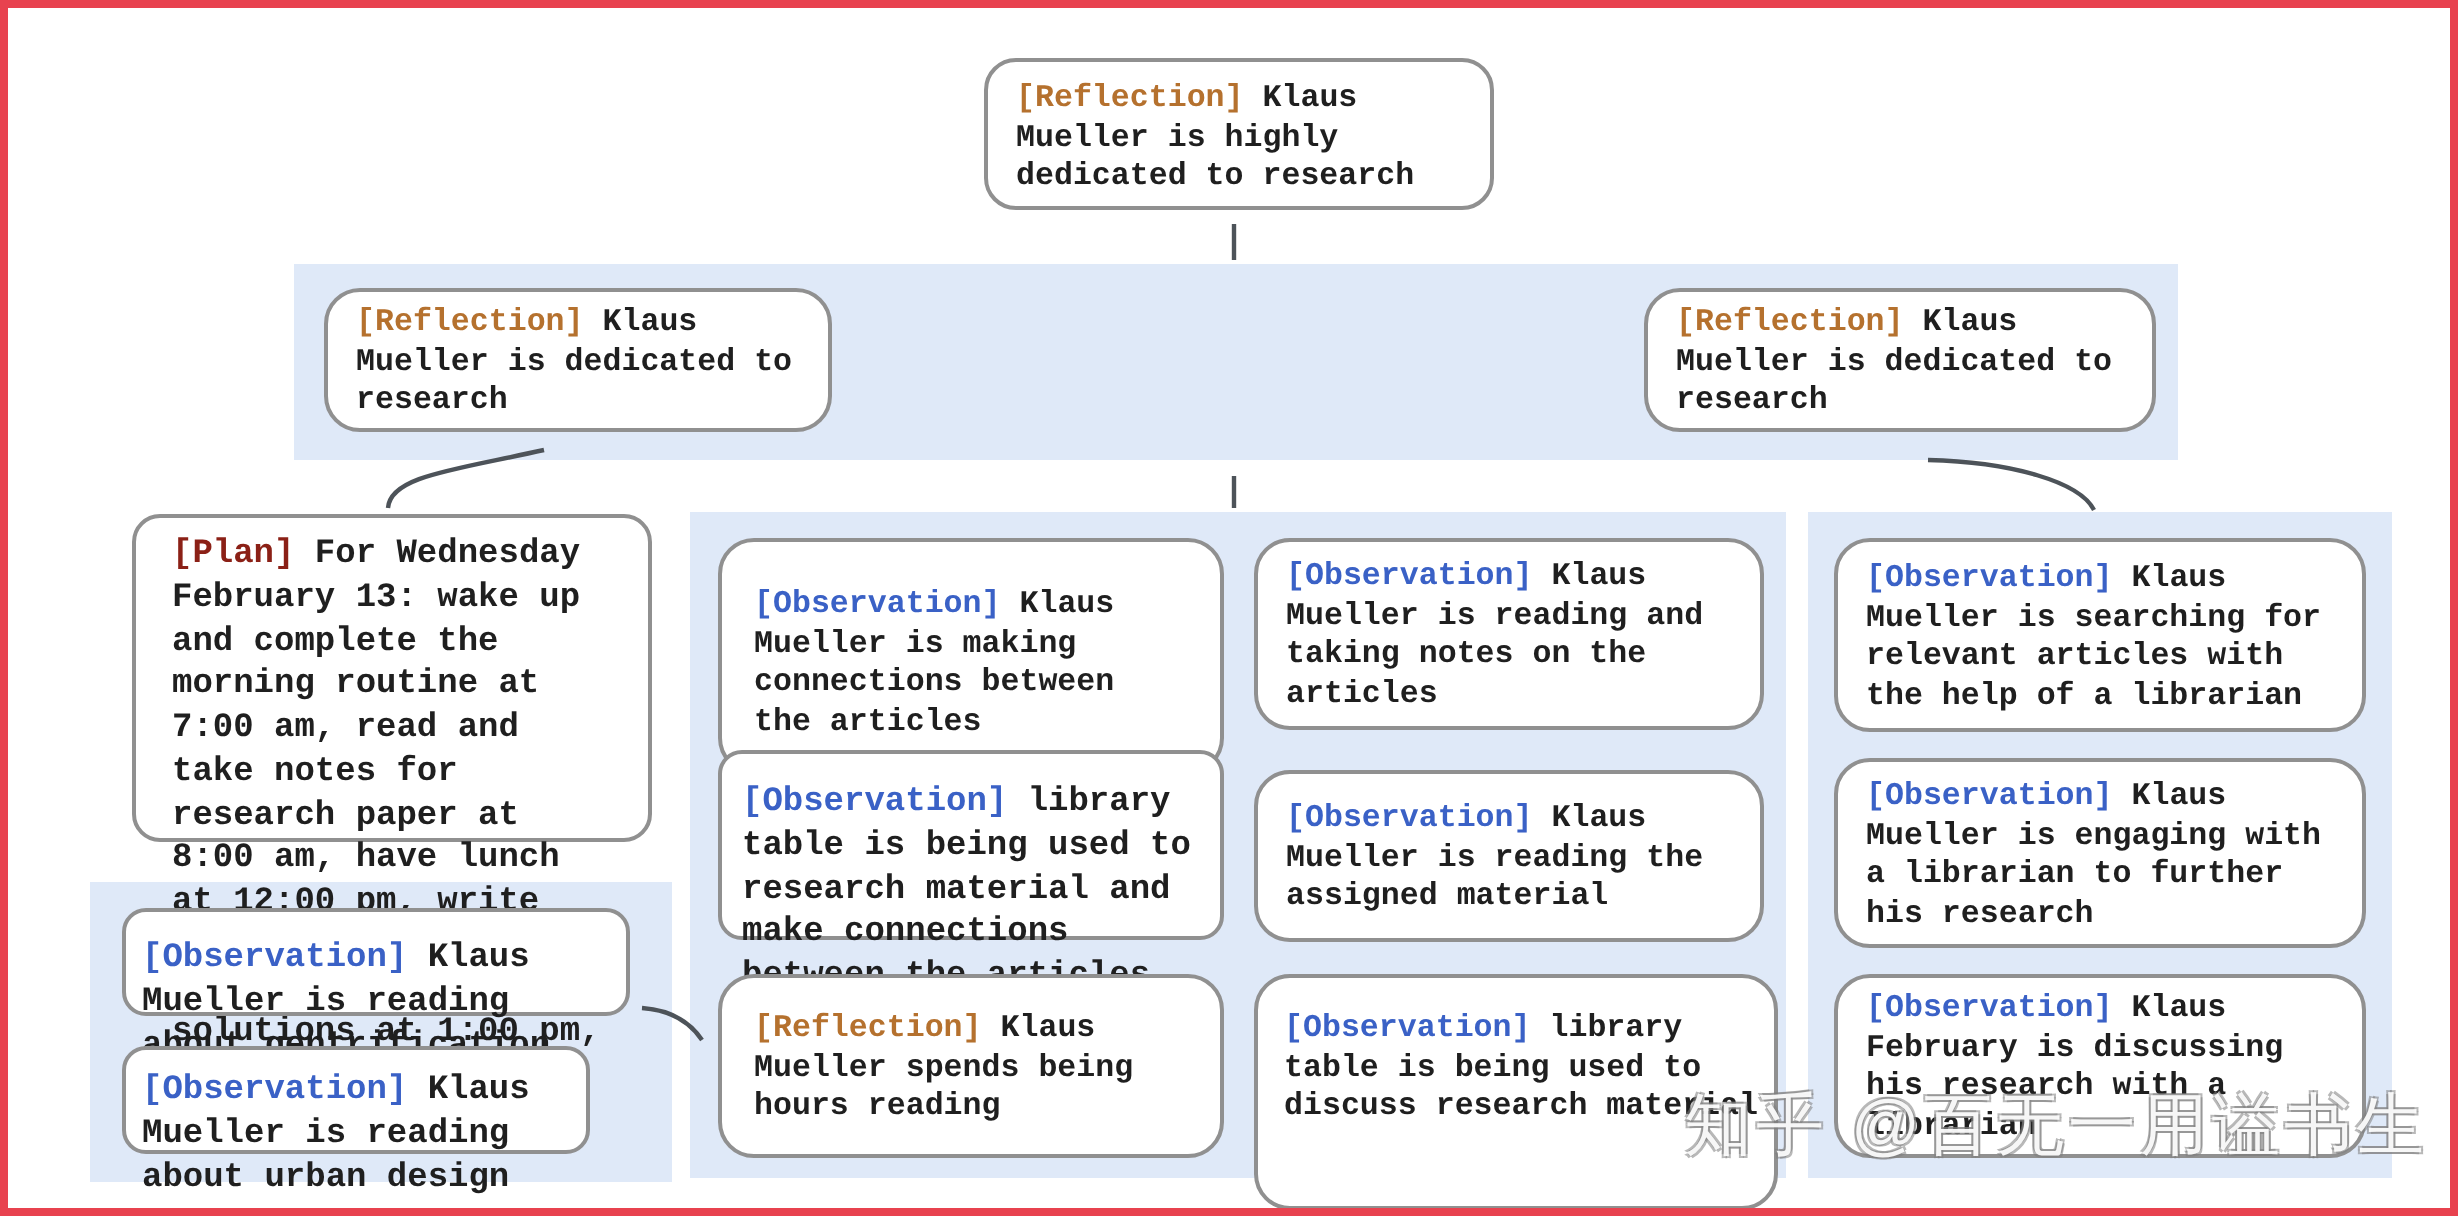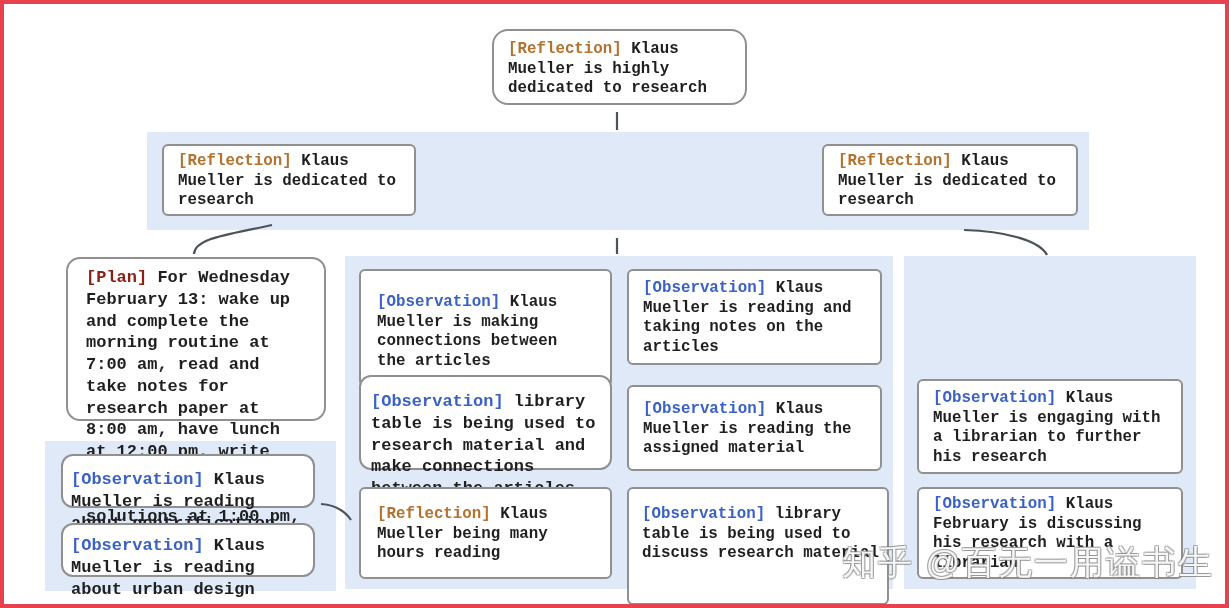--- a/index.html
+++ b/index.html
@@ -14,21 +14,21 @@
   }
   .band{
     position:absolute;
     background:var(--band_bg,#dfe9f8);
   }
   .node{
     position:absolute;
     box-sizing:border-box;
     background:#ffffff;
     border:2px solid var(--box_border,#909090);
-    border-radius:6px;
+    border-radius:18px;
     color:var(--text,#1f1f1f);
     font-weight:bold;
   }
   .lg{font-size:15.8px;line-height:1.24;}
   .sm{font-size:17px;line-height:1.28;border-radius:12px;}
   .tag{font-weight:bold;}
   .t-refl{color:var(--reflection_tag,#b5712e);}
   .t-obs{color:var(--observation_tag,#3a61c6);}
   .t-plan{color:var(--plan_tag,#8b2016);}
   .txt{color:var(--text,#1f1f1f);}
@@ -88,51 +88,55 @@
 
   <div class="node sm" style="left:62px;top:253px;width:260px;height:164px;padding:8px 18px;border-radius:14px;">
     <span class="tag t-plan">[Plan]</span>
     <span class="txt">For Wednesday February 13: wake up and complete the morning routine at 7:00 am, read and take notes for research paper at 8:00 am, have lunch at 12:00 pm, write down ideas or brainstorm potential solutions at 1:00 pm, [...]</span>
   </div>
 
   <div class="node sm" style="left:57px;top:450px;width:254px;height:54px;padding:13px 8px;">
     <span class="tag t-obs">[Observation]</span>
     <span class="txt">Klaus Mueller is reading about gentrification</span>
   </div>
-  <div class="node sm" style="left:57px;top:519px;width:254px;height:54px;padding:10px 8px;">
+  <div class="node sm" style="left:57px;top:519px;width:234px;height:54px;padding:10px 8px;">
     <span class="tag t-obs">[Observation]</span>
     <span class="txt">Klaus Mueller is reading about urban design</span>
   </div>
 
   <div class="node lg" style="left:355px;top:265px;width:253px;height:118px;padding:22px 16px;">
     <span class="tag t-obs">[Observation]</span>
     <span class="txt">Klaus Mueller is making connections between the articles</span>
   </div>
   <div class="node sm" style="left:355px;top:371px;width:253px;height:95px;padding:14px 9px 14px 10px;">
     <span class="tag t-obs">[Observation]</span>
     <span class="txt">library table is being used to research material and make connections between the articles</span>
   </div>
   <div class="node lg" style="left:355px;top:483px;width:253px;height:92px;padding:16px 16px;">
     <span class="tag t-refl">[Reflection]</span>
-    <span class="txt">Klaus Mueller being many hours reading</span>
+    <span class="txt">Klaus Mueller spends being hours reading</span>
   </div>
 
   <div class="node lg" style="left:623px;top:265px;width:255px;height:96px;padding:8px 12px 19px 14px;">
     <span class="tag t-obs">[Observation]</span>
     <span class="txt">Klaus Mueller is reading and taking notes on the articles</span>
   </div>
   <div class="node lg" style="left:623px;top:381px;width:255px;height:86px;padding:13px 28px 13px 14px;">
     <span class="tag t-obs">[Observation]</span>
     <span class="txt">Klaus Mueller is reading the assigned material</span>
   </div>
   <div class="node lg" style="left:623px;top:483px;width:262px;height:118px;padding:16px 4px 16px 13px;">
     <span class="tag t-obs">[Observation]</span>
     <span class="txt">library table is being used to discuss research material</span>
   </div>
 
+  <div class="node lg" style="left:913px;top:265px;width:266px;height:97px;padding:9px 14px;">
+    <span class="tag t-obs">[Observation]</span>
+    <span class="txt">Klaus Mueller is searching for relevant articles with the help of a librarian</span>
+  </div>
   <div class="node lg" style="left:913px;top:375px;width:266px;height:95px;padding:8px 14px;">
     <span class="tag t-obs">[Observation]</span>
     <span class="txt">Klaus Mueller is engaging with a librarian to further his research</span>
   </div>
   <div class="node lg" style="left:913px;top:483px;width:266px;height:92px;padding:6px 14px;">
     <span class="tag t-obs">[Observation]</span>
     <span class="txt">Klaus February is discussing his research with a librarian</span>
   </div>
 
   <div id="watermark">知乎 @百无一用谥书生</div>

